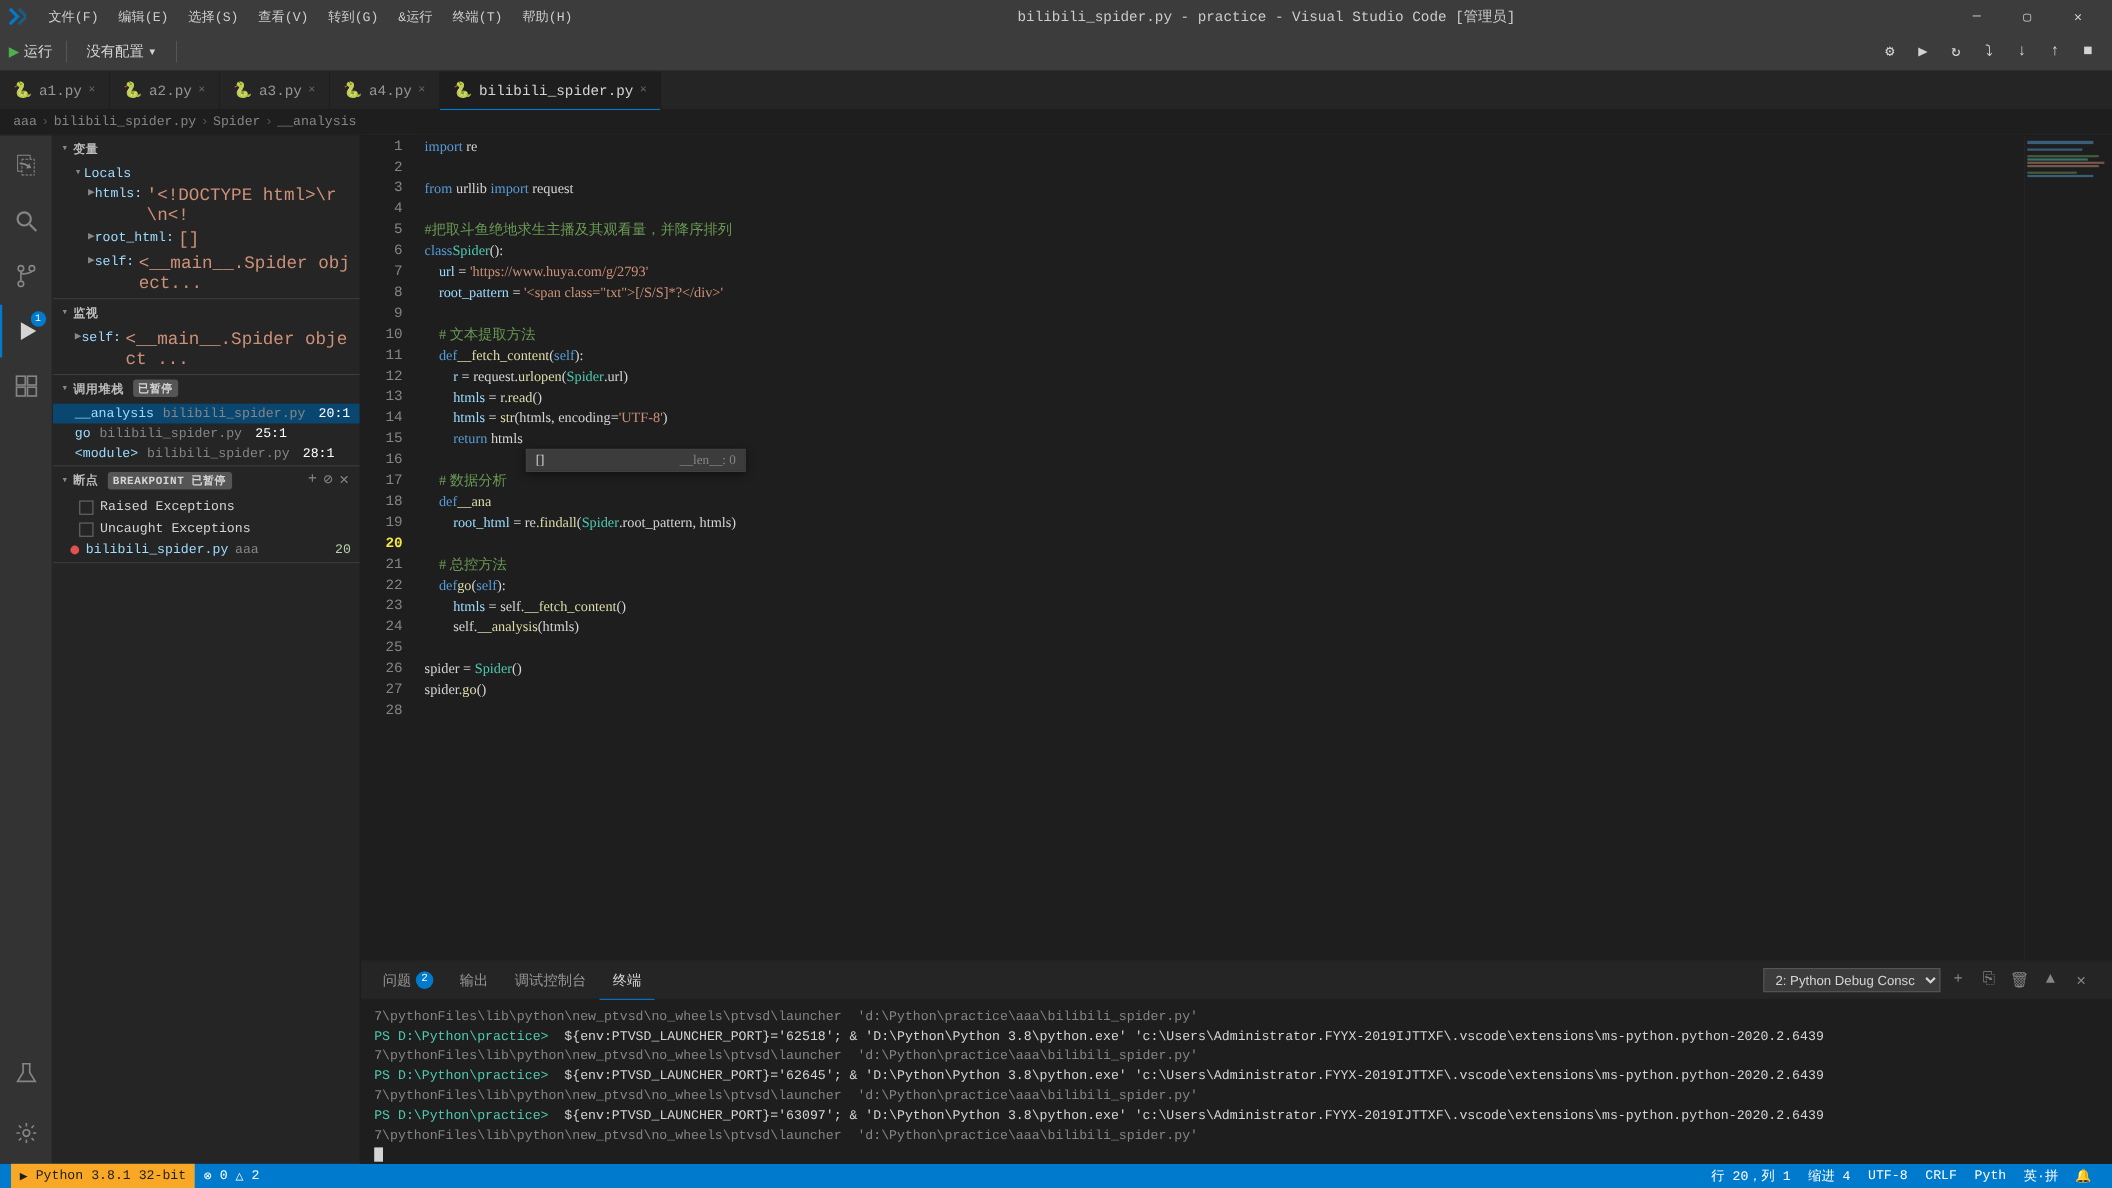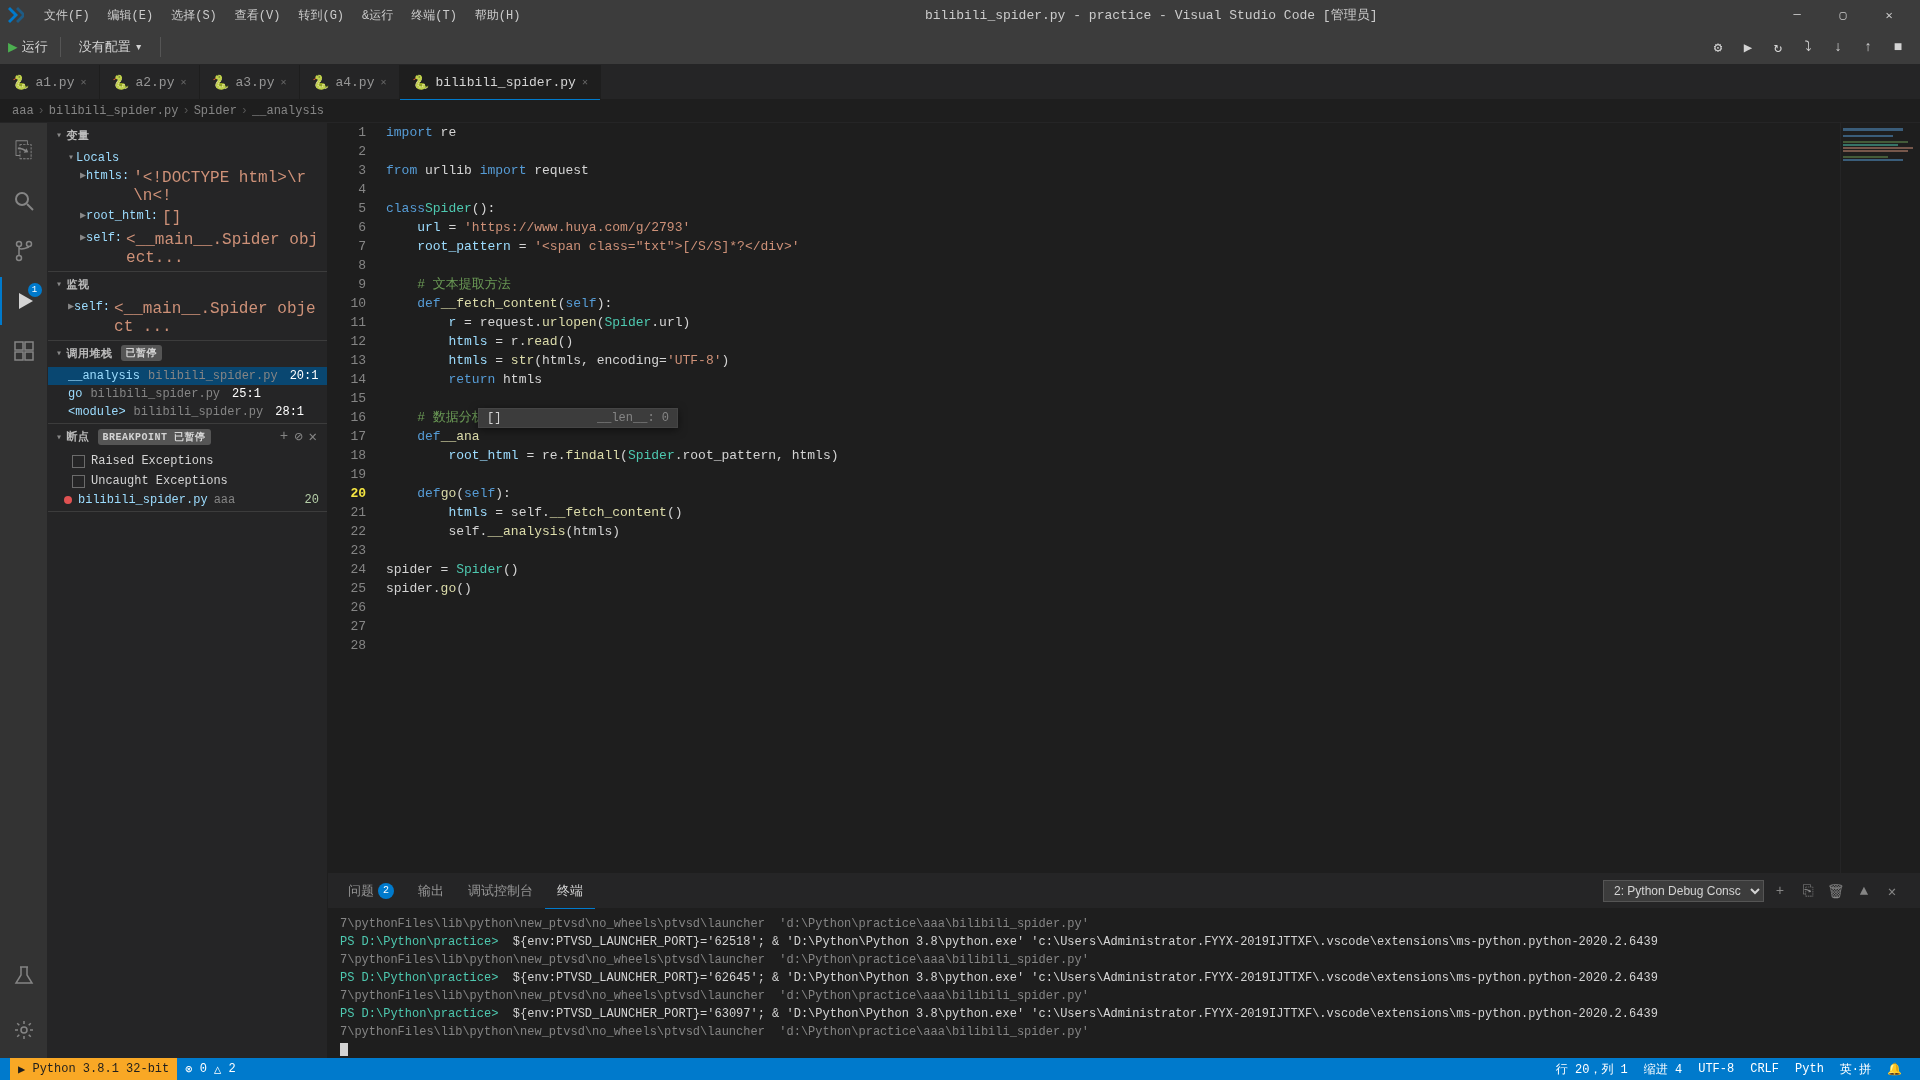--- a/index.html
+++ b/index.html
@@ -431,40 +431,42 @@
           <div style="height:19px; color: #f5e642; font-weight: bold;">20</div>
           <div style="height:19px">21</div>
           <div style="height:19px">22</div>
           <div style="height:19px">23</div>
           <div style="height:19px">24</div>
           <div style="height:19px">25</div>
           <div style="height:19px">26</div>
           <div style="height:19px">27</div>
           <div style="height:19px">28</div>
         </div>
-        <div class="code-area" style="position:relative;">
+        <div class="code-area" style="position:relative;font-family:Liberation Serif, serif;">
           <div class="code-line"><span class="kw">import</span> re</div>
           <div class="code-line">&nbsp;</div>
           <div class="code-line"><span class="kw">from</span> urllib <span class="kw">import</span> request</div>
           <div class="code-line">&nbsp;</div>
+          <div class="code-line"><span class="cm">#把取斗鱼绝地求生主播及其观看量，并降序排列</span></div>
           <div class="code-line"><span class="kw">class</span> <span class="cls">Spider</span>():</div>
           <div class="code-line">&nbsp;&nbsp;&nbsp;&nbsp;<span class="var-c">url</span> = <span class="str">'https://www.huya.com/g/2793'</span></div>
           <div class="code-line">&nbsp;&nbsp;&nbsp;&nbsp;<span class="var-c">root_pattern</span> = <span class="str">'&lt;span class="txt"&gt;[/S/S]*?&lt;/div&gt;'</span></div>
           <div class="code-line">&nbsp;</div>
           <div class="code-line">&nbsp;&nbsp;&nbsp;&nbsp;<span class="cm"># 文本提取方法</span></div>
           <div class="code-line">&nbsp;&nbsp;&nbsp;&nbsp;<span class="kw">def</span> <span class="fn">__fetch_content</span>(<span class="self-kw">self</span>):</div>
           <div class="code-line">&nbsp;&nbsp;&nbsp;&nbsp;&nbsp;&nbsp;&nbsp;&nbsp;<span class="var-c">r</span> = request.<span class="fn">urlopen</span>(<span class="cls">Spider</span>.url)</div>
           <div class="code-line">&nbsp;&nbsp;&nbsp;&nbsp;&nbsp;&nbsp;&nbsp;&nbsp;<span class="var-c">htmls</span> = r.<span class="fn">read</span>()</div>
           <div class="code-line">&nbsp;&nbsp;&nbsp;&nbsp;&nbsp;&nbsp;&nbsp;&nbsp;<span class="var-c">htmls</span> = <span class="fn">str</span>(htmls, encoding=<span class="str">'UTF-8'</span>)</div>
           <div class="code-line">&nbsp;&nbsp;&nbsp;&nbsp;&nbsp;&nbsp;&nbsp;&nbsp;<span class="kw">return</span> htmls</div>
           <div class="code-line">&nbsp;</div>
           <div class="code-line">&nbsp;&nbsp;&nbsp;&nbsp;<span class="cm"># 数据分析</span></div>
           <div class="code-line">&nbsp;&nbsp;&nbsp;&nbsp;<span class="kw">def</span> <span class="fn">__ana</span></div>
           <div class="code-line">&nbsp;&nbsp;&nbsp;&nbsp;&nbsp;&nbsp;&nbsp;&nbsp;<span class="var-c">root_html</span> = re.<span class="fn">findall</span>(<span class="cls">Spider</span>.root_pattern, htmls)</div>
           <div class="code-line">&nbsp;</div>
+          <div class="code-line">&nbsp;&nbsp;&nbsp;&nbsp;<span class="cm"># 总控方法</span></div>
           <div class="code-line">&nbsp;&nbsp;&nbsp;&nbsp;<span class="kw">def</span> <span class="fn">go</span>(<span class="self-kw">self</span>):</div>
           <div class="code-line">&nbsp;&nbsp;&nbsp;&nbsp;&nbsp;&nbsp;&nbsp;&nbsp;<span class="var-c">htmls</span> = self.<span class="fn">__fetch_content</span>()</div>
           <div class="code-line">&nbsp;&nbsp;&nbsp;&nbsp;&nbsp;&nbsp;&nbsp;&nbsp;self.<span class="fn">__analysis</span>(htmls)</div>
           <div class="code-line">&nbsp;</div>
           <div class="code-line">spider = <span class="cls">Spider</span>()</div>
           <div class="code-line">spider.<span class="fn">go</span>()</div>
 
           <div class="autocomplete" style="top: 285px; left: 100px;">
             <div class="ac-header">
               <span>[]</span>

